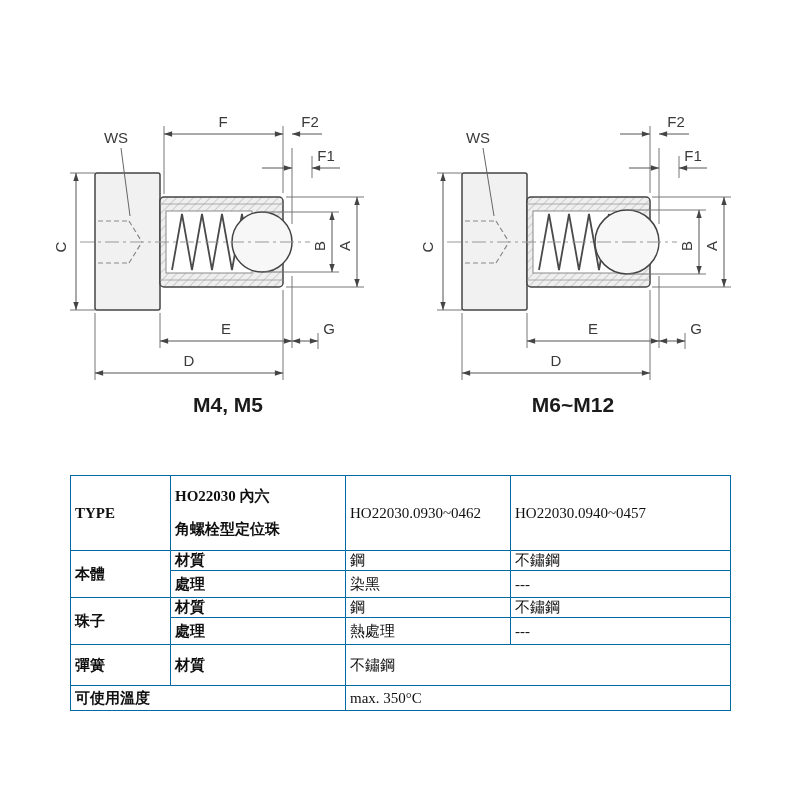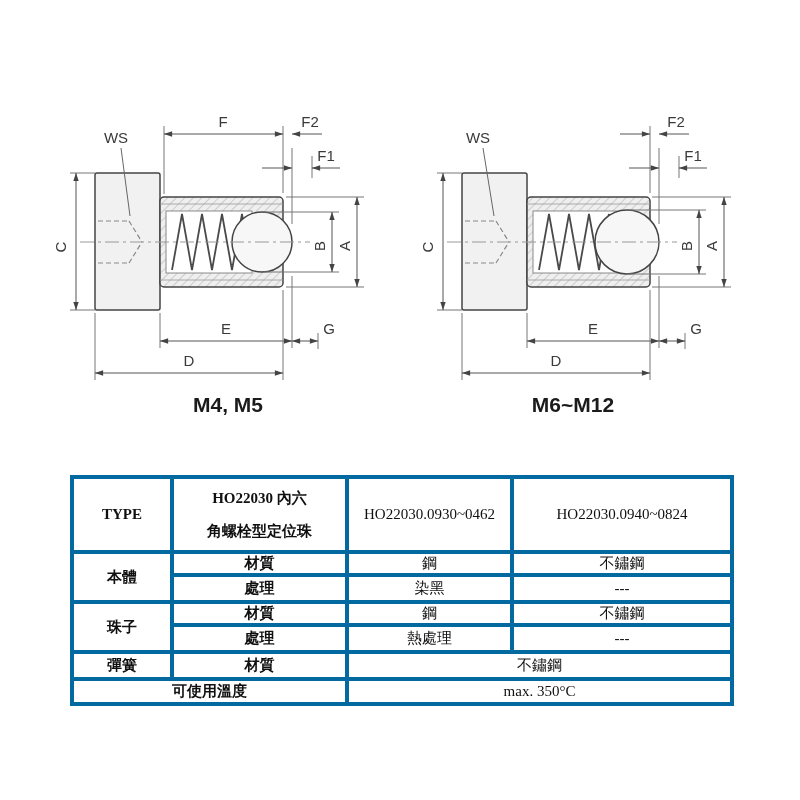--- a/index.html
+++ b/index.html
@@ -21,21 +21,21 @@
   .crest{stroke:#999;stroke-width:0.8;}
   .spring{stroke:#4a4a4a;stroke-width:1.8;fill:none;}
   .leader{stroke:#666;stroke-width:1;fill:none;}
 
   table.spec{
     position:absolute;left:70px;top:475px;width:660px;
     border-collapse:collapse;table-layout:fixed;
     font-family:"Liberation Serif",serif;font-size:15px;color:#101010;
   }
   table.spec td{
-    border:4px solid #0369a1;text-align:center;vertical-align:middle;
+    border:1px solid #0369a1;vertical-align:middle;
     padding:0 4px;overflow:hidden;
   }
   .b{font-weight:bold;}
   .pre{white-space:pre-line;line-height:2.2;}
 </style>
 </head>
 <body>
 
 <div class="stage">
 <svg width="800" height="460" viewBox="0 0 800 460">
@@ -226,21 +226,21 @@
       <col style="width:175px">
       <col style="width:165px">
       <col style="width:220px">
   </colgroup>
   <tbody>
       <tr style="height:75px">
     <td class="b">TYPE</td>
     <td class="b pre">HO22030 內六
 角螺栓型定位珠</td>
     <td>HO22030.0930~0462</td>
-    <td>HO22030.0940~0824</td>
+    <td>HO22030.0940~0457</td>
   </tr>
   <tr style="height:20px">
     <td class="b" rowspan="2">本體</td>
     <td class="b">材質</td>
     <td>鋼</td>
     <td>不鏽鋼</td>
   </tr>
   <tr style="height:27px">
     <td class="b">處理</td>
     <td>染黑</td>
@@ -250,21 +250,21 @@
     <td class="b" rowspan="2">珠子</td>
     <td class="b">材質</td>
     <td>鋼</td>
     <td>不鏽鋼</td>
   </tr>
   <tr style="height:27px">
     <td class="b">處理</td>
     <td>熱處理</td>
     <td>---</td>
   </tr>
-  <tr style="height:27px">
+  <tr style="height:41px">
     <td class="b">彈簧</td>
     <td class="b">材質</td>
     <td colspan="2">不鏽鋼</td>
   </tr>
   <tr style="height:25px">
     <td class="b" colspan="2">可使用溫度</td>
     <td colspan="2">max. 350°C</td>
   </tr>
 </tbody>
   </table>

